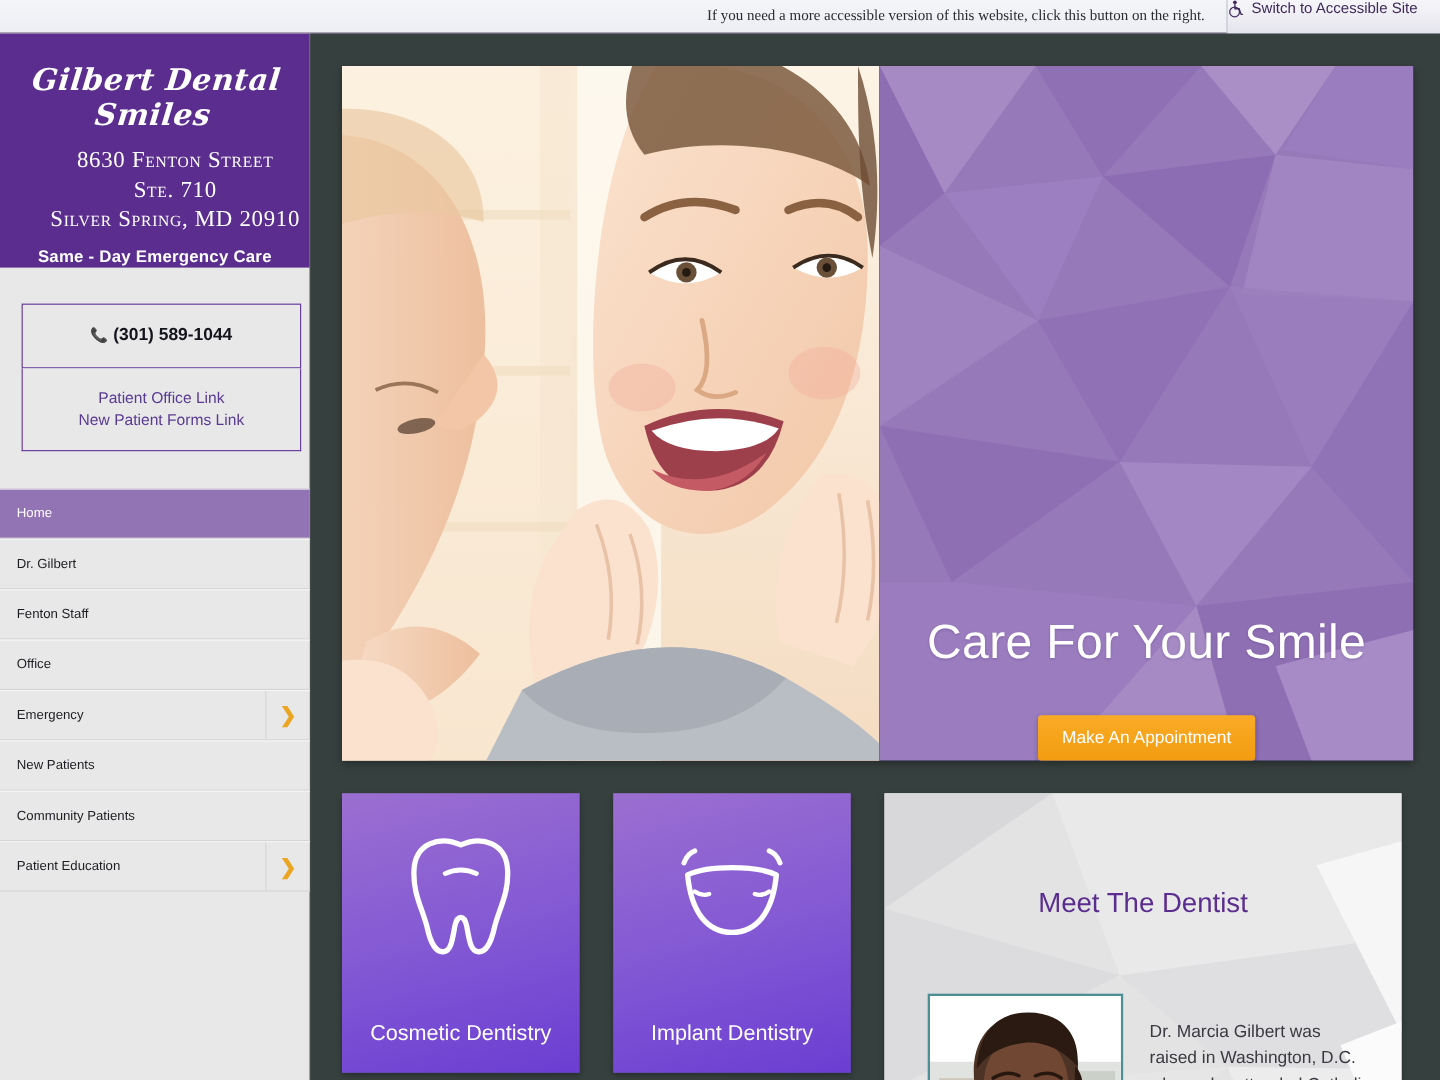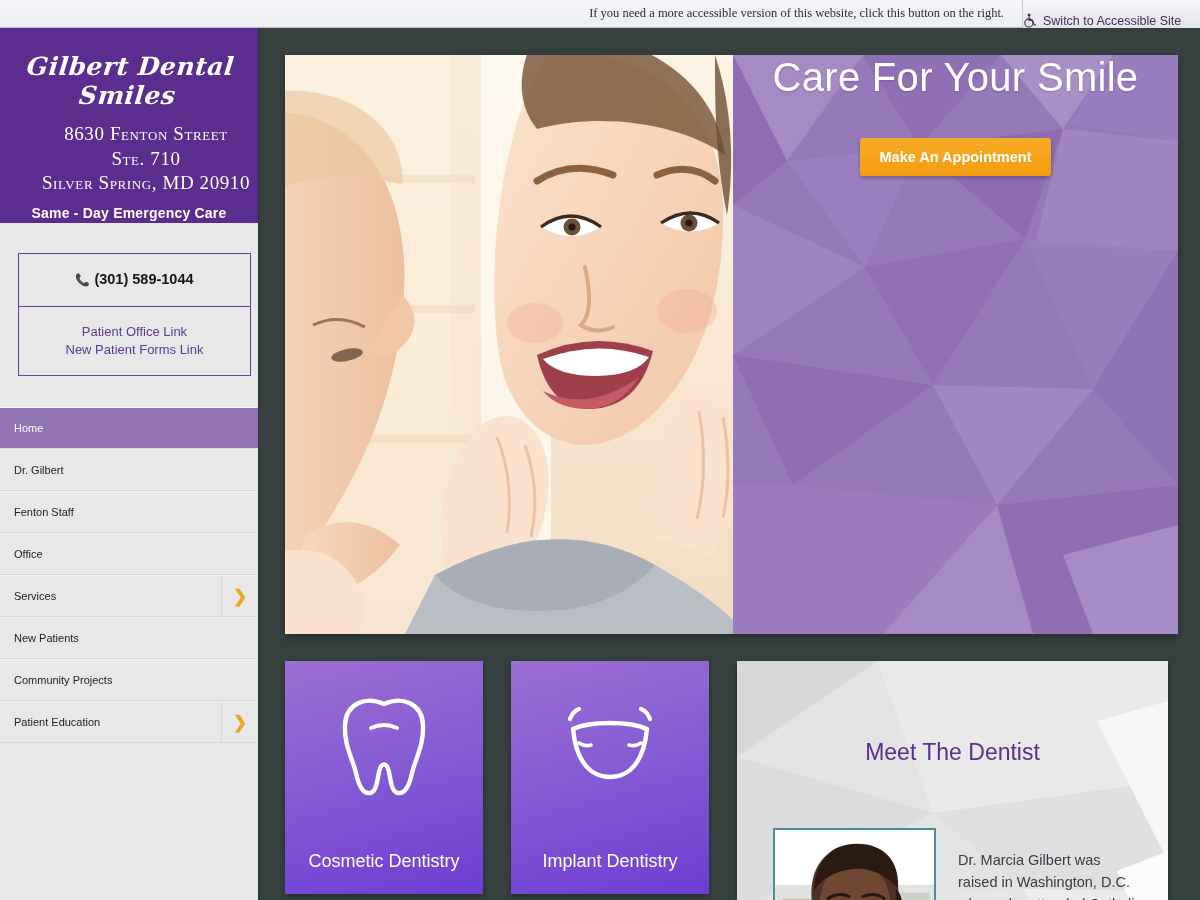--- a/index.html
+++ b/index.html
@@ -20,21 +20,21 @@
   }
   .access-note {
     font-family: "Liberation Serif", serif;
     font-size: 12.5px; color: #2c2c33;
     padding-right: 18px;
   }
   .access-btn {
     height: 28px; min-width: 178px;
     background: linear-gradient(#f6f6fa, #e4e4ec);
     border-left: 1px solid #c4c4d2;
-    display: flex; align-items: flex-end; gap: 7px;
+    display: flex; align-items: flex-start; gap: 7px;
     padding: 0 0;
     cursor: pointer;
   }
   .access-btn-label { font-size: 12.5px; color: #3f2a5a; white-space: nowrap; }
   .wheel-icon { width: 13px; height: 15px; display: block; }
 
   
   .sidebar {
     position: absolute; top: 28px; left: 0;
     width: 259px; height: 872px;
@@ -133,37 +133,36 @@
   .hero-photo {
     width: 448px; height: 100%;
     position: relative; overflow: hidden;
     background: linear-gradient(160deg, #fdf3e4 0%, #fbe6d0 45%, #f6dcc4 100%);
   }
   .hero-photo svg { position: absolute; inset: 0; width: 100%; height: 100%; }
   .hero-panel {
     flex: 1; position: relative;
     background: #0f172a; overflow: hidden;
     display: flex; flex-direction: column;
-    align-items: center; justify-content: flex-start;
+    align-items: center; justify-content: flex-end;
   }
   .hero-panel svg.poly { position: absolute; inset: 0; width: 100%; height: 100%; }
   .hero-title {
     position: relative; z-index: 2;
     font-size: 40px; color: #ffffff; font-weight: 300;
     letter-spacing: 0.3px; margin-bottom: 38px;
     text-shadow: 0 1px 2px rgba(60,30,90,.25);
   }
   .hero-cta {
     position: relative; z-index: 2;
     background: linear-gradient(#f9ab26, #f39c10);
     color: #fff; font-size: 14.5px;
     padding: 11px 20px; border: none; border-radius: 3px;
     box-shadow: 0 2px 4px rgba(0,0,0,.25);
     cursor: pointer;
-    font-weight: bold;
   }
 
   
   .cards-row {
     display: flex; gap: 28px; margin-top: 27px;
   }
   .cards-col { display: flex; flex-direction: column; gap: 28px; }
   .svc-card {
     width: 198px; height: 233px;
     background: linear-gradient(165deg, #9b6fd0 0%, #8459d4 50%, #6b3ed2 100%);
@@ -256,28 +255,28 @@
     <div class="nav-item">
       <span class="nav-label">Dr. Gilbert</span>
     </div>
     <div class="nav-item">
       <span class="nav-label">Fenton Staff</span>
     </div>
     <div class="nav-item">
       <span class="nav-label">Office</span>
     </div>
     <div class="nav-item">
-      <span class="nav-label">Services</span>
+      <span class="nav-label">Emergency</span>
       <span class="nav-sub">❯</span>
     </div>
     <div class="nav-item">
       <span class="nav-label">New Patients</span>
     </div>
     <div class="nav-item">
-      <span class="nav-label">Community Projects</span>
+      <span class="nav-label">Community Patients</span>
     </div>
     <div class="nav-item">
       <span class="nav-label">Patient Education</span>
       <span class="nav-sub">❯</span>
     </div>
   </nav>
 </div>
 
 <div class="main">
 

